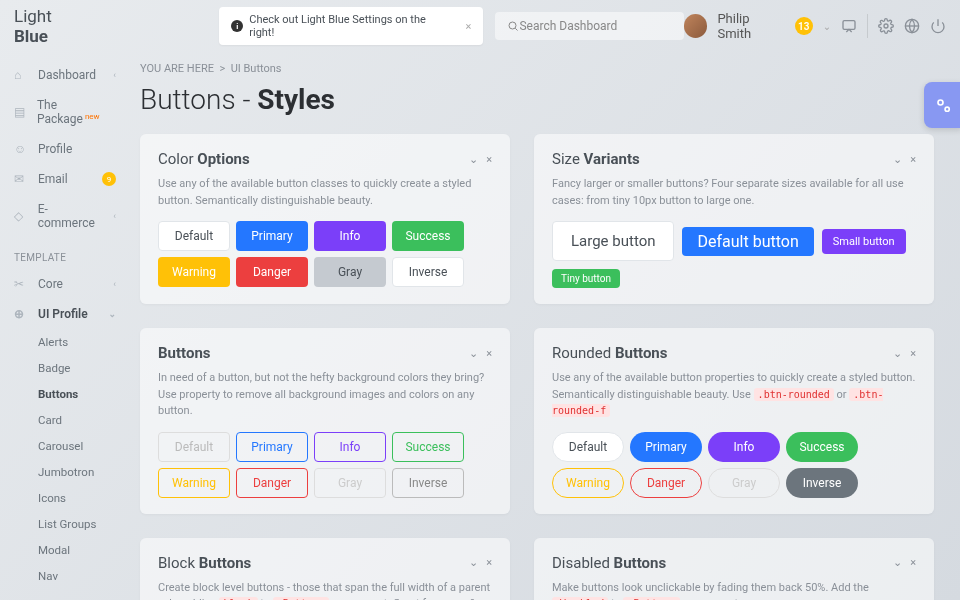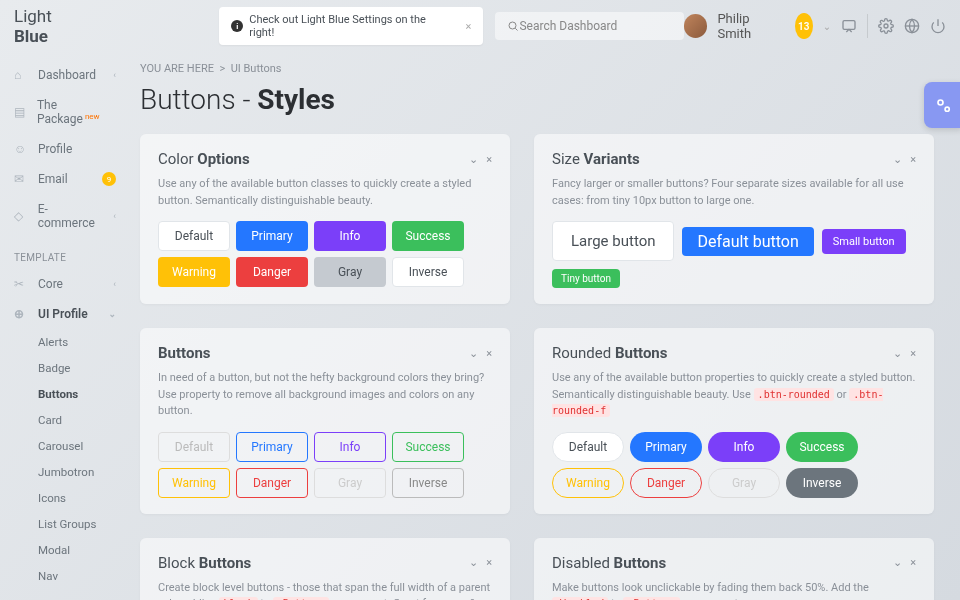--- a/index.html
+++ b/index.html
@@ -7,21 +7,21 @@
 .topbar { height: 52px; display: flex; align-items: center; padding: 0 14px; }
 .logo { font-size: 17px; color: #495057; }
 .logo strong { font-weight: 700; }
 .notif-bar { margin-left: 130px; background: #fff; border-radius: 4px; padding: 6px 12px; font-size: 11px; display: flex; align-items: center; gap: 6px; box-shadow: 0 1px 2px rgba(0,0,0,0.05); }
 .notif-bar .ico { width: 12px; height: 12px; background: #333; border-radius: 50%; display: inline-flex; align-items: center; justify-content: center; color: #fff; font-size: 8px; font-weight: bold; }
 .notif-bar .close { color: #aaa; margin-left: 8px; cursor: pointer; }
 .search-bar { margin-left: 12px; background: rgba(255,255,255,0.5); border-radius: 4px; padding: 7px 12px; font-size: 12px; color: #888; display: flex; align-items: center; gap: 0; width: 190px; }
 .top-right { margin-left: auto; display: flex; align-items: center; gap: 10px; }
 .avatar { width: 24px; height: 24px; border-radius: 50%; background: linear-gradient(135deg,#c0845c,#8b5a3c); }
 .user-name { font-size: 13px; color: #555; }
-.badge-yellow { background: #ffc107; color: #fff; border-radius: 50%; width: 18px; height: 26px; display: inline-flex; align-items: center; justify-content: center; font-size: 10px; font-weight: 600; }
+.badge-yellow { background: #ffc107; color: #fff; border-radius: 50%; width: 18px; height: 18px; display: inline-flex; align-items: center; justify-content: center; font-size: 10px; font-weight: 600; }
 .top-icon { color: #8a9098; width: 16px; height: 16px; display: inline-flex; align-items: center; justify-content: center; }
 .divider-v { width: 1px; height: 24px; background: rgba(0,0,0,0.1); }
 .body { display: flex; height: calc(100% - 52px); }
 .sidebar { width: 130px; padding: 8px 0; font-size: 12px; }
 .side-item { display: flex; align-items: center; padding: 8px 14px; color: #6c757d; cursor: pointer; gap: 10px; }
 .side-item .si-icon { width: 14px; color: #adb5bd; }
 .side-item .chev { margin-left: auto; color: #adb5bd; font-size: 9px; }
 .side-item.active { color: #495057; font-weight: 600; }
 .side-sup { font-size: 8px; color: #ff7300; margin-left: 2px; vertical-align: top; }
 .side-badge { background: #ffc107; width: 14px; height: 14px; border-radius: 50%; display: inline-flex; align-items: center; justify-content: center; font-size: 8px; color: #fff; }

